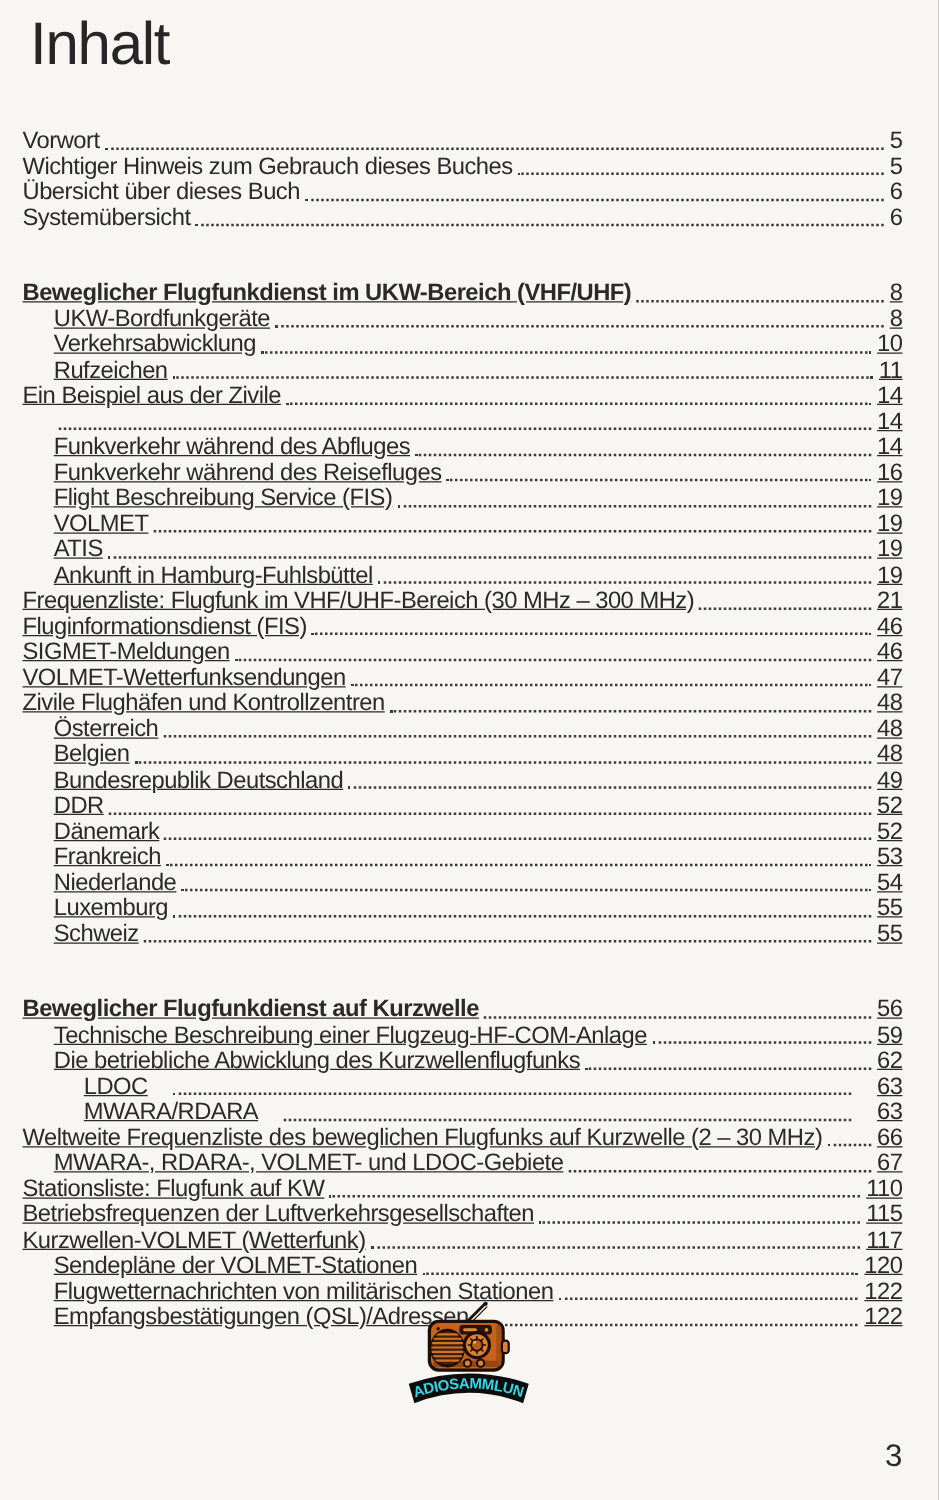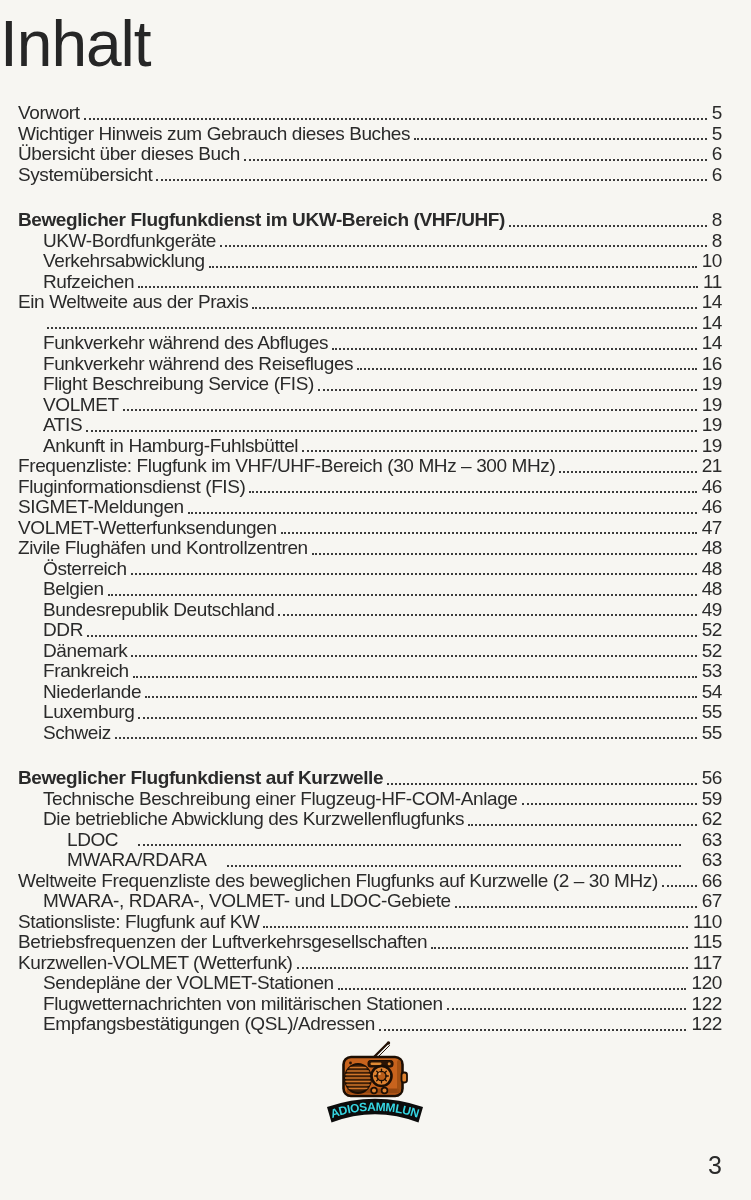--- a/index.html
+++ b/index.html
@@ -6,29 +6,29 @@
   .page{
     position:relative;
     width:751px;height:1200px;
     margin:0 auto;
     background:#f7f6f2;
     font-family:"Liberation Sans","DejaVu Sans",sans-serif;
     color:#2a2a2a;
     overflow:hidden;
   }
   .page-title{
-    position:absolute;left:0;top:12px;
-    font-size:64px;font-weight:400;line-height:1;
+    position:absolute;left:24px;top:12px;
+    font-size:48px;font-weight:400;line-height:1;
     letter-spacing:-1px;color:#262626;margin:0;
   }
   .toc{
     position:absolute;left:18px;right:29px;top:103px;
     font-size:19px;letter-spacing:-0.4px;line-height:20.5px;
   }
-  .toc-section + .toc-section{margin-top:25px;}
+  .toc-section + .toc-section{margin-top:40px;text-decoration:underline;}
   .toc-row{display:flex;align-items:flex-end;}
   .toc-row .label{white-space:nowrap;flex:0 0 auto;}
   .toc-row.bold .label{font-weight:700;}
   .toc-row.lvl1{padding-left:25px;}
   .toc-row.lvl2{padding-left:49px;gap:16px;}
   .dots{
     flex:1 1 auto;min-width:8px;
     border-bottom:2px dotted #3b3b3b;
     margin:0 5px 4px 4px;height:0;align-self:flex-end;
   }
@@ -89,21 +89,21 @@
           <span class="label">Verkehrsabwicklung</span>
           <span class="dots"></span>
           <span class="pagenum">10</span>
         </div>
         <div class="toc-row lvl1">
           <span class="label">Rufzeichen</span>
           <span class="dots"></span>
           <span class="pagenum">11</span>
         </div>
         <div class="toc-row lvl0">
-          <span class="label">Ein Weltweite aus der Praxis</span>
+          <span class="label">Ein Beispiel aus der Zivile</span>
           <span class="dots"></span>
           <span class="pagenum">14</span>
         </div>
         <div class="toc-row lvl1">
           <span class="dots"></span>
           <span class="pagenum">14</span>
         </div>
         <div class="toc-row lvl1">
           <span class="label">Funkverkehr während des Abfluges</span>
           <span class="dots"></span>

